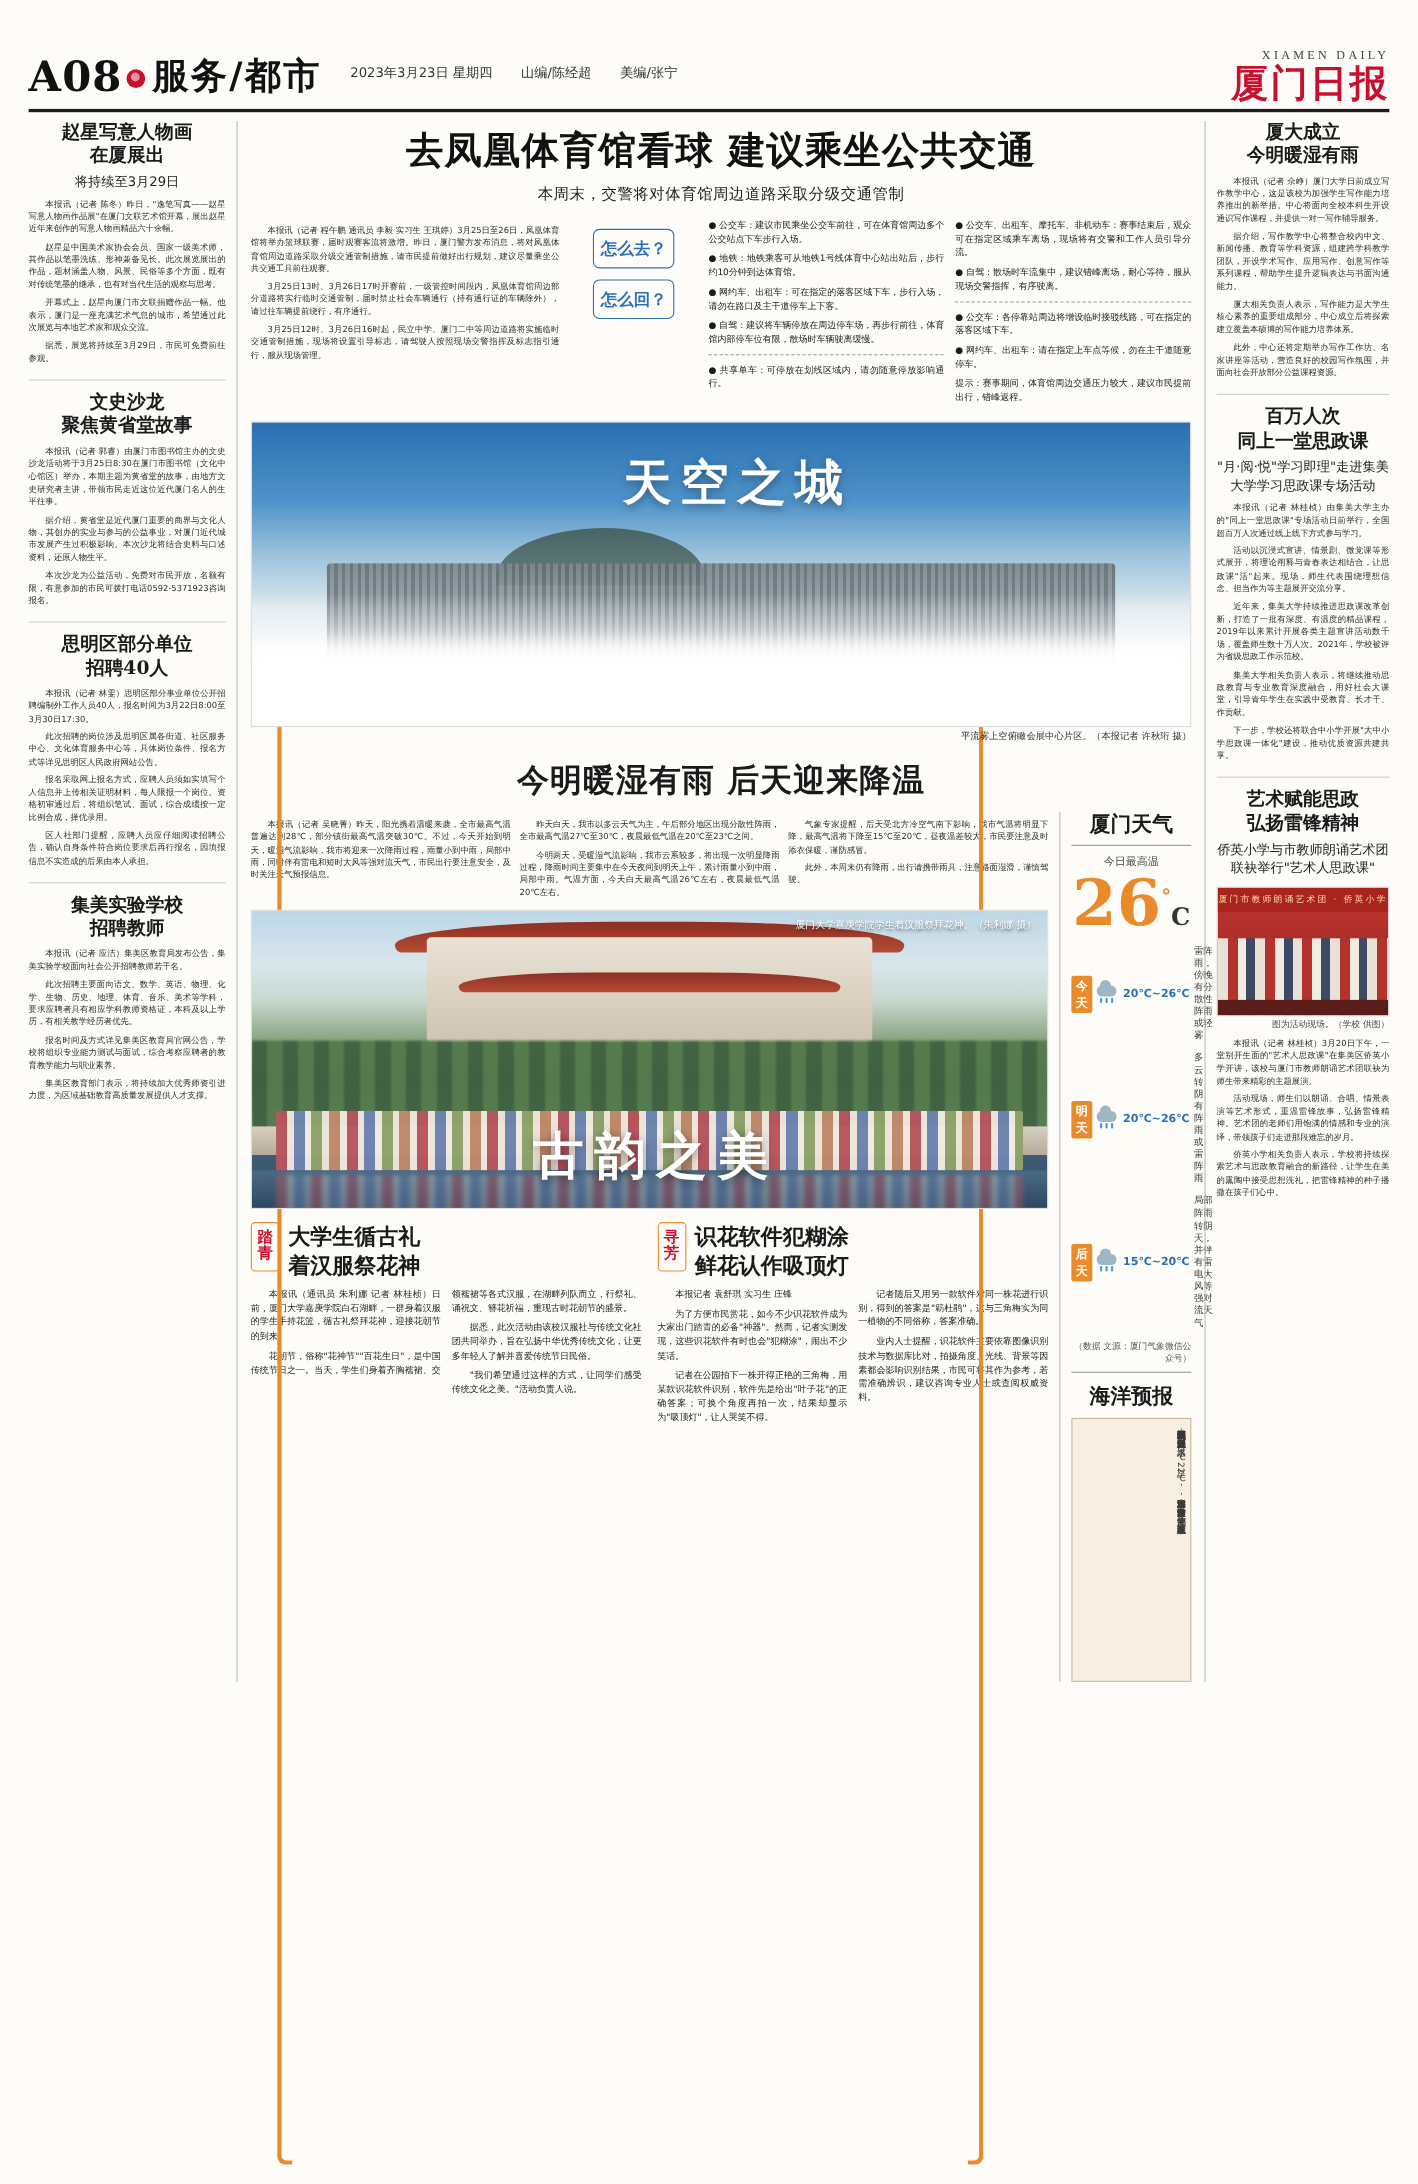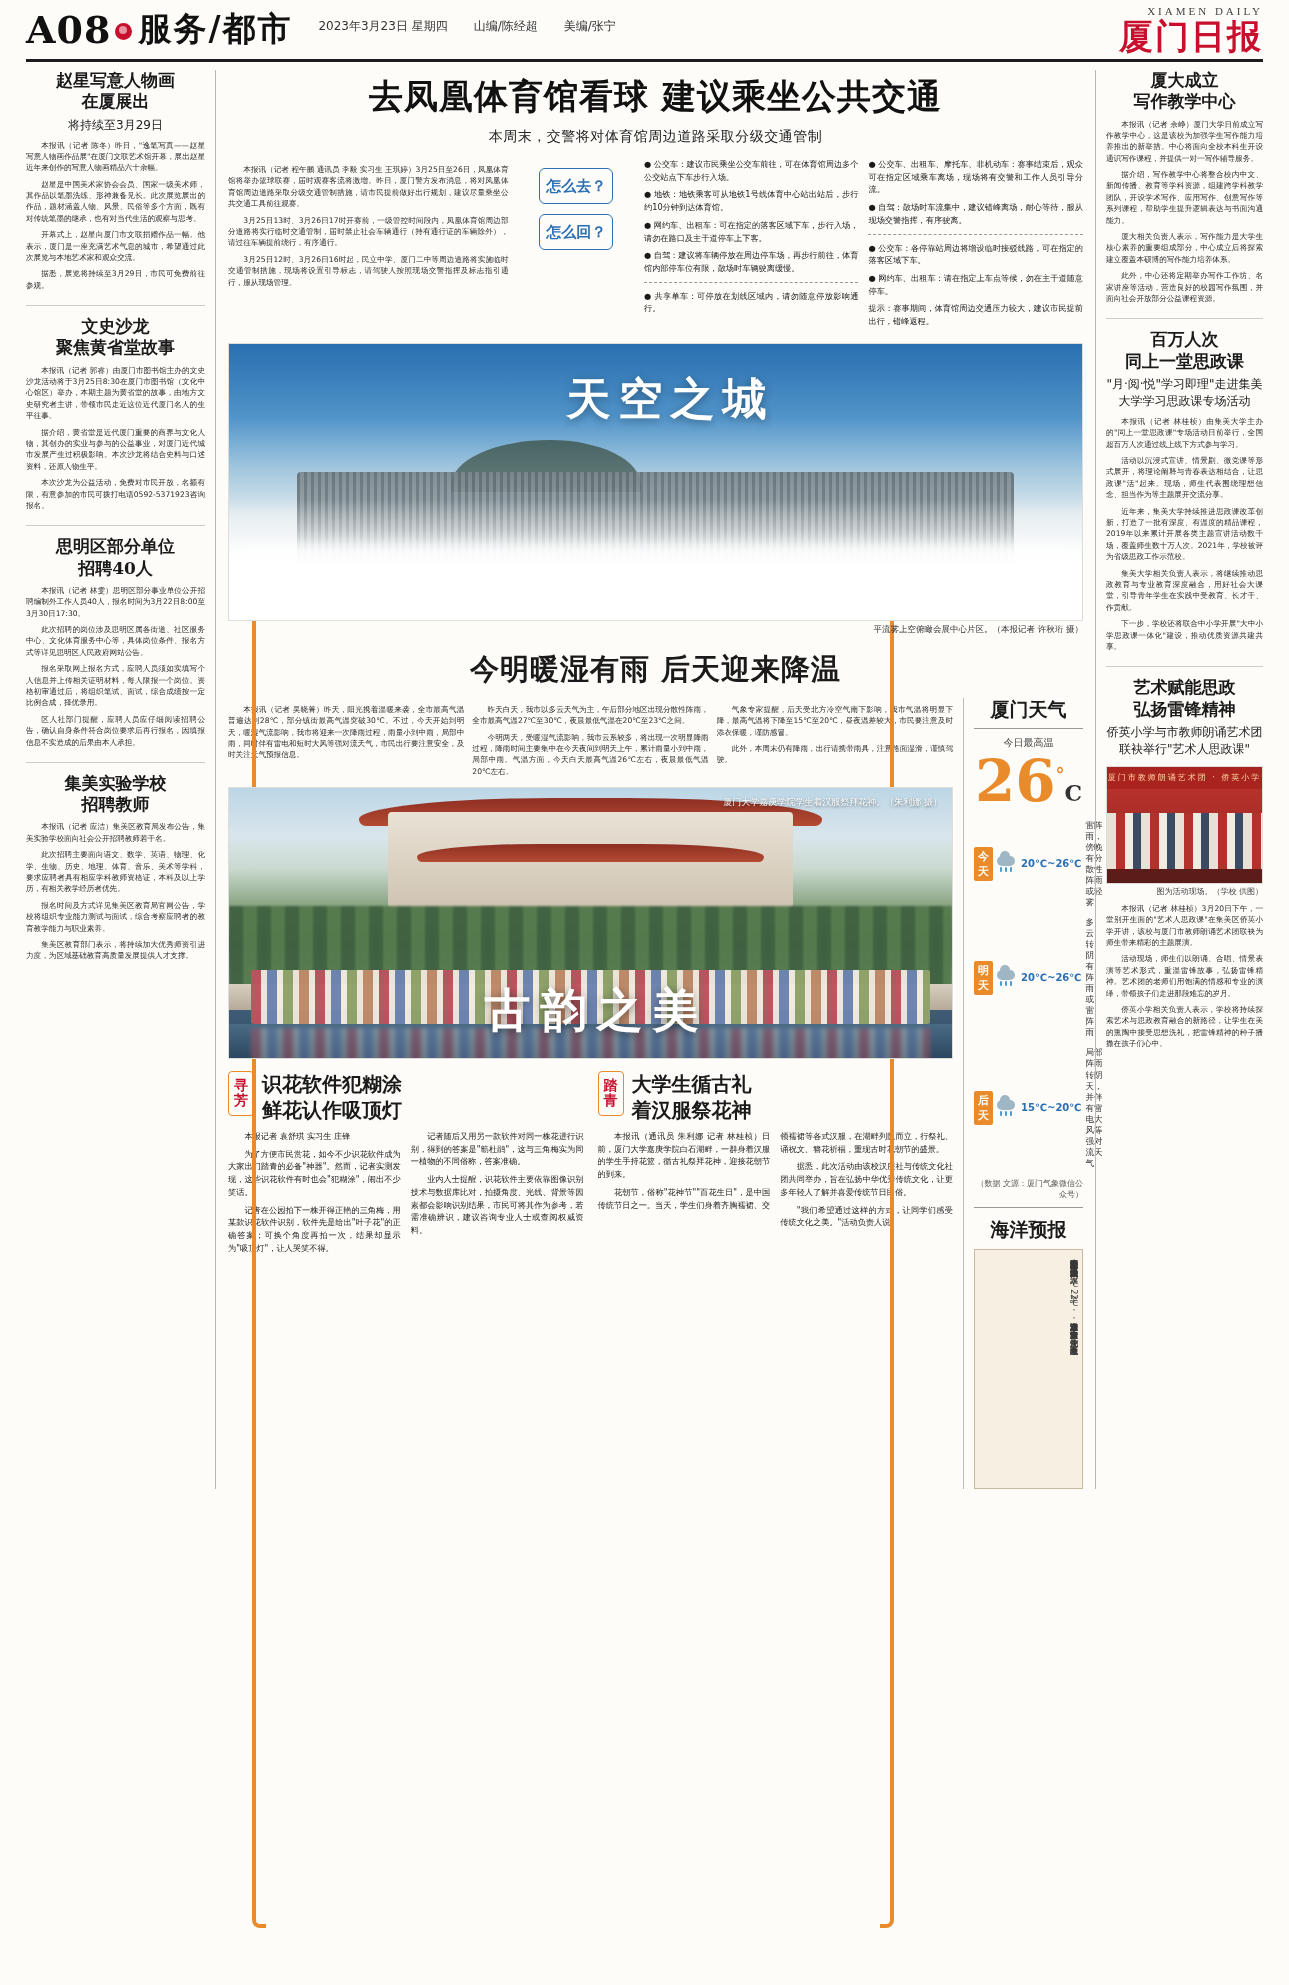--- a/index.html
+++ b/index.html
@@ -8,21 +8,21 @@
     width:1289px; height:1985px;
     background:#fdfcf8;
     font-family:"DejaVu Sans","Liberation Sans",sans-serif;
     color:#1a1a1a;
     position:relative;
     overflow:hidden;
   }
   .page { position:relative; width:1289px; height:1985px; padding:0 26px; }
 
   
-  .masthead { position:relative; height:62px; display:flex; align-items:center; border-bottom:3px solid #1c1c1c; }
+  .masthead { position:relative; height:62px; display:flex; align-items:center; border-bottom:3px solid #1c1c1c;margin-top:40px; }
   .mast-folio {
     font-family:"DejaVu Serif","Liberation Serif",serif;
     font-size:38px; font-weight:700; letter-spacing:1px; color:#111;
   }
   .mast-dot {
     display:inline-block; width:17px; height:17px; border-radius:50%;
     background:#c8102e; margin:0 6px 0 4px; position:relative; top:2px;
   }
   .mast-dot::after{ content:""; position:absolute; left:4px; top:3px; width:8px; height:8px; border-radius:50%; background:#fff; opacity:.55;}
   .mast-section {
@@ -350,49 +350,49 @@
               <div class="water"></div>
               <div class="refl"></div>
               <div class="temple-cap">厦门大学嘉庚学院学生着汉服祭拜花神。（朱利娜 摄）</div>
               <div class="temple-title">古韵之美</div>
             </div>
           </div>
 
           <div class="bot2">
             <div class="bot-col">
               <div class="bot-top">
+                <span class="tag">踏青</span>
+                <span>
+                  <div class="bot-head">大学生循古礼</div>
+                  <div class="bot-head">着汉服祭花神</div>
+                </span>
+              </div>
+              <div class="bot-body">
+                <p>本报讯（通讯员 朱利娜 记者 林桂桢）日前，厦门大学嘉庚学院白石湖畔，一群身着汉服的学生手持花篮，循古礼祭拜花神，迎接花朝节的到来。</p>
+                <p>花朝节，俗称"花神节""百花生日"，是中国传统节日之一。当天，学生们身着齐胸襦裙、交领襦裙等各式汉服，在湖畔列队而立，行祭礼、诵祝文、簪花祈福，重现古时花朝节的盛景。</p>
+                <p>据悉，此次活动由该校汉服社与传统文化社团共同举办，旨在弘扬中华优秀传统文化，让更多年轻人了解并喜爱传统节日民俗。</p>
+                <p>"我们希望通过这样的方式，让同学们感受传统文化之美。"活动负责人说。</p>
+              </div>
+            </div>
+            <div class="bot-col">
+              <div class="bot-top">
                 <span class="tag">寻芳</span>
                 <span>
                   <div class="bot-head">识花软件犯糊涂</div>
                   <div class="bot-head">鲜花认作吸顶灯</div>
                 </span>
               </div>
               <div class="bot-body">
                 <p>本报记者 袁舒琪 实习生 庄锋</p>
                 <p>为了方便市民赏花，如今不少识花软件成为大家出门踏青的必备"神器"。然而，记者实测发现，这些识花软件有时也会"犯糊涂"，闹出不少笑话。</p>
                 <p>记者在公园拍下一株开得正艳的三角梅，用某款识花软件识别，软件先是给出"叶子花"的正确答案；可换个角度再拍一次，结果却显示为"吸顶灯"，让人哭笑不得。</p>
                 <p>记者随后又用另一款软件对同一株花进行识别，得到的答案是"簕杜鹃"，这与三角梅实为同一植物的不同俗称，答案准确。</p>
                 <p>业内人士提醒，识花软件主要依靠图像识别技术与数据库比对，拍摄角度、光线、背景等因素都会影响识别结果，市民可将其作为参考，若需准确辨识，建议咨询专业人士或查阅权威资料。</p>
               </div>
             </div>
-            <div class="bot-col">
-              <div class="bot-top">
-                <span class="tag">踏青</span>
-                <span>
-                  <div class="bot-head">大学生循古礼</div>
-                  <div class="bot-head">着汉服祭花神</div>
-                </span>
-              </div>
-              <div class="bot-body">
-                <p>本报讯（通讯员 朱利娜 记者 林桂桢）日前，厦门大学嘉庚学院白石湖畔，一群身着汉服的学生手持花篮，循古礼祭拜花神，迎接花朝节的到来。</p>
-                <p>花朝节，俗称"花神节""百花生日"，是中国传统节日之一。当天，学生们身着齐胸襦裙、交领襦裙等各式汉服，在湖畔列队而立，行祭礼、诵祝文、簪花祈福，重现古时花朝节的盛景。</p>
-                <p>据悉，此次活动由该校汉服社与传统文化社团共同举办，旨在弘扬中华优秀传统文化，让更多年轻人了解并喜爱传统节日民俗。</p>
-                <p>"我们希望通过这样的方式，让同学们感受传统文化之美。"活动负责人说。</p>
-              </div>
-            </div>
           </div>
         </div>
 
         <div class="wx">
           <div class="wx-title">厦门天气</div>
           <hr class="wx-sep">
           <div class="wx-label">今日最高温</div>
           <div class="wx-temp">
             <span>26</span><sup>°</sup><span class="unit">C</span>
           </div>
@@ -439,21 +439,21 @@
           </div>
         </div>
       </div>
 
     </div>
 
     <div class="col-right">
 
       <div class="art">
         <div class="hl hl-md">厦大成立</div>
-        <div class="hl hl-md">写作教学中心</div>
+        <div class="hl hl-md">今明暖湿有雨</div>
         <div class="bodytext tiny">
           <p>本报讯（记者 佘峥）厦门大学日前成立写作教学中心，这是该校为加强学生写作能力培养推出的新举措。中心将面向全校本科生开设通识写作课程，并提供一对一写作辅导服务。</p>
           <p>据介绍，写作教学中心将整合校内中文、新闻传播、教育等学科资源，组建跨学科教学团队，开设学术写作、应用写作、创意写作等系列课程，帮助学生提升逻辑表达与书面沟通能力。</p>
           <p>厦大相关负责人表示，写作能力是大学生核心素养的重要组成部分，中心成立后将探索建立覆盖本硕博的写作能力培养体系。</p>
           <p>此外，中心还将定期举办写作工作坊、名家讲座等活动，营造良好的校园写作氛围，并面向社会开放部分公益课程资源。</p>
         </div>
       </div>
 
       <div class="art">
         <div class="hl hl-md">百万人次</div>

